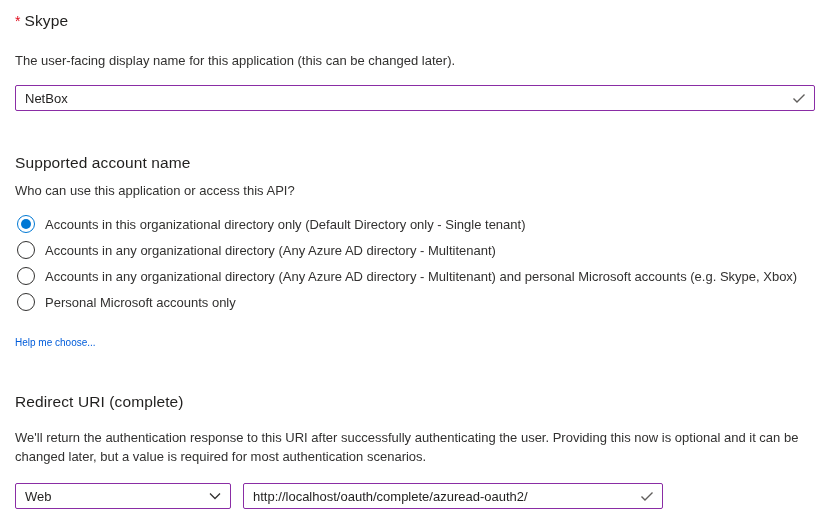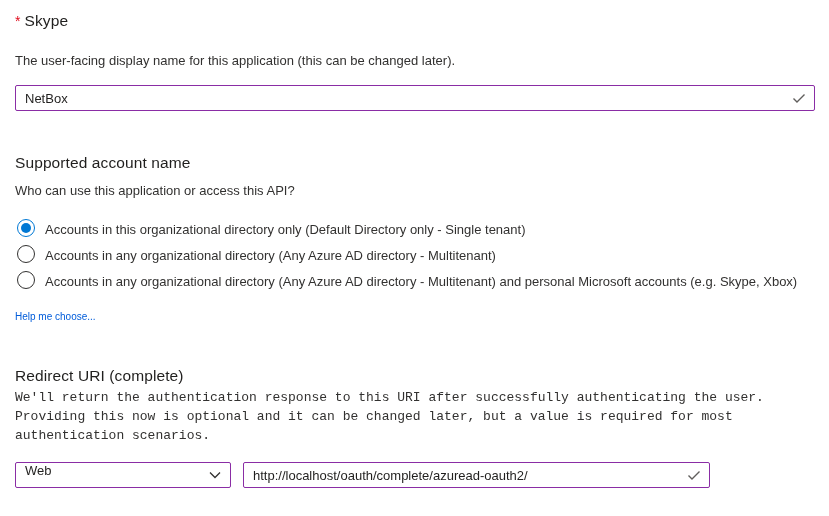--- a/index.html
+++ b/index.html
@@ -47,21 +47,21 @@
     width: 16px; height: 16px;
     pointer-events: none;
   }
 
   
   .accounts-section { margin-top: 43px; }
   .question { margin-top: 11px; }
   .radio-list { margin-top: 13px; }
   .radio-row {
     display: flex;
-    align-items: flex-end;
+    align-items: center;
     height: 26px;
     cursor: pointer;
   }
   .radio-circle {
     width: 18px; height: 18px;
     border: 1px solid #323130;
     border-radius: 50%;
     margin-left: 2px;
     margin-right: 10px;
     flex: 0 0 18px;
@@ -84,49 +84,50 @@
     display: inline-block;
     margin-top: 22px;
     font-size: 10px;
     color: #015cda;
     text-decoration: none;
     cursor: pointer;
   }
 
   
   .redirect-section { margin-top: 43px; }
-  .redirect-desc { margin-top: 3px; width: 800px; line-height: 19px; font-family: Liberation Mono, monospace; }
+  .redirect-desc { margin-top: 17px; width: 800px; line-height: 19px; }
   .redirect-controls {
     display: flex;
     margin-top: 17px;
     gap: 12px;
   }
   .platform-select-wrap {
     position: relative;
     width: 216px;
     height: 26px;
     border: 1px solid #8a2da5;
     border-radius: 2px;
     display: flex;
+    align-items: center;
     cursor: pointer;
     background: #fff;
   }
   .platform-select-value {
     font-size: 13px;
     color: #201f1e;
     padding-left: 9px;
   }
   .chevron-down {
     position: absolute;
     right: 8px; top: 50%;
     transform: translateY(-50%);
     width: 14px; height: 14px;
     pointer-events: none;
   }
-  .uri-input-wrap { width: 467px; margin-top: 0; }
+  .uri-input-wrap { width: 420px; margin-top: 0; }
 </style>
 </head>
 <body>
 
 <div>
   <div class="section-title">
     <span class="required-star">*</span><span>Skype</span>
   </div>
   <div class="desc name-desc">The user-facing display name for this application (this can be changed later).</div>
   <div class="text-input-wrap name-input-wrap">
@@ -147,20 +148,24 @@
       <span class="radio-label">Accounts in this organizational directory only (Default Directory only - Single tenant)</span>
     </div>
     <div class="radio-row">
       <span class="radio-circle"></span>
       <span class="radio-label">Accounts in any organizational directory (Any Azure AD directory - Multitenant)</span>
     </div>
     <div class="radio-row">
       <span class="radio-circle"></span>
       <span class="radio-label">Accounts in any organizational directory (Any Azure AD directory - Multitenant) and personal Microsoft accounts (e.g. Skype, Xbox)</span>
     </div>
+    <div class="radio-row">
+      <span class="radio-circle"></span>
+      <span class="radio-label">Personal Microsoft accounts only</span>
+    </div>
   </div>
 
   <a class="help-link">Help me choose...</a>
 </div>
 
 <div class="redirect-section">
   <div class="section-title">Redirect URI (complete)</div>
   <div class="desc redirect-desc">We'll return the authentication response to this URI after successfully authenticating the user. Providing this now is optional and it can be changed later, but a value is required for most authentication scenarios.</div>
 
   <div class="redirect-controls">

